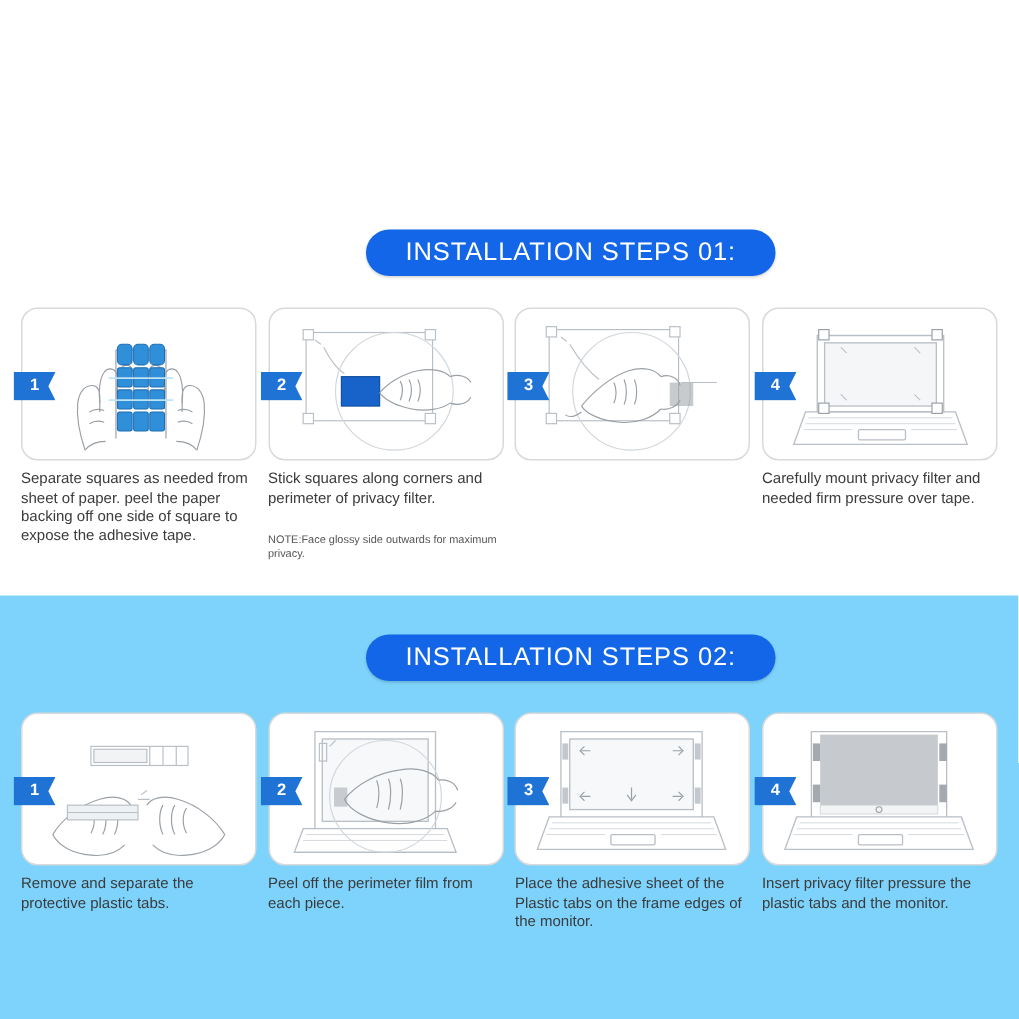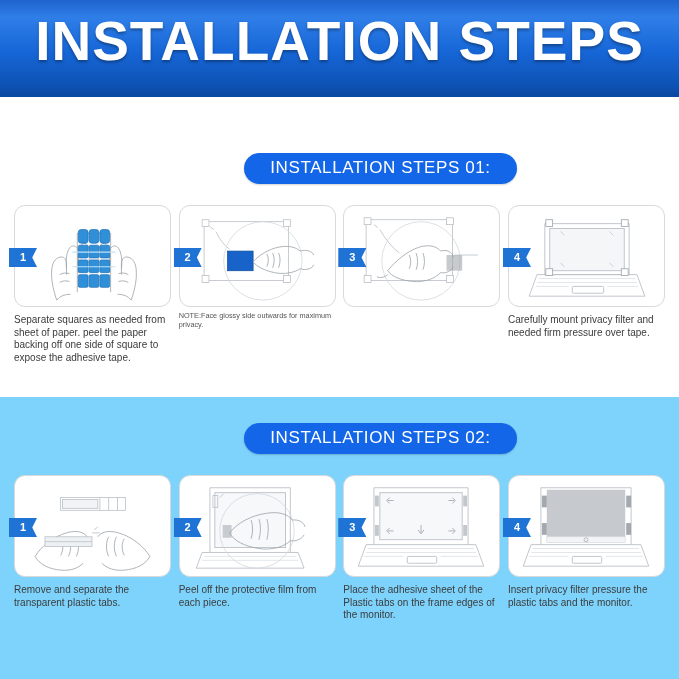--- a/index.html
+++ b/index.html
@@ -89,36 +89,32 @@
   }
 
   .caption{
     margin-top:7px;
     font-size:10px;
     line-height:12.6px;
     color:#3b3b3b;
     white-space:pre-line;
   }
   .note{
-    margin-top:4px;
+    margin-top:16px;
     font-size:7.3px;
     line-height:9.3px;
     color:#555;
     white-space:pre-line;
   }
 </style>
 </head>
 <body>
 
 <div class="page">
 
-  <div class="banner">
-    <div class="banner-title">INSTALLATION STEPS</div>
-    <div class="banner-underline"></div>
-  </div>
 
   <div class="section section-1">
     <div class="badge-wrap" style="position:absolute;top:56px;left:0;">
       <span class="sec-badge">INSTALLATION STEPS 01:</span>
     </div>
 
     <div class="row" style="top:108px;">
 
       <div class="panel">
         <div class="card">
@@ -186,20 +182,21 @@
               <path d="M74 57 C78 62 86 66 96 68 C106 70 116 68 122 64"></path>
               <path d="M122 46 C128 44 134 46 136 50"></path>
               <path d="M122 64 C128 66 134 64 136 60"></path>
               <path d="M88 49 C90 52 90 58 88 62"></path>
               <path d="M94 48 C96 52 96 58 94 63"></path>
               <path d="M100 48 C102 52 102 58 100 63"></path>
             </g>
           </svg>
           <div class="num-flag">2</div>
         </div>
+        <div class="caption">Stick squares along corners and perimeter of privacy filter.</div>
         <div class="note">NOTE:Face glossy side outwards for maximum privacy.</div>
       </div>
 
       <div class="panel">
         <div class="card">
           <svg class="card-art" viewBox="0 0 157 102">
             <g fill="none" stroke="#b9bfc6" stroke-width="0.8">
               <rect x="22" y="14" width="88" height="62"></rect>
               <rect x="20" y="12" width="7" height="7" fill="#fff"></rect>
               <rect x="104" y="12" width="7" height="7" fill="#fff"></rect>
@@ -299,21 +296,21 @@
             </g>
             <g fill="none" stroke="#b9bfc6" stroke-width="0.8">
               <rect x="30" y="62" width="48" height="10" fill="#eef1f3"></rect>
               <path d="M30 67 L78 67"></path>
               <path d="M78 58 L86 58"></path>
                 <path d="M80 55 L84 52"></path>
             </g>
           </svg>
           <div class="num-flag">1</div>
         </div>
-        <div class="caption">Remove and separate the transparent plastic tabs.</div>
+        <div class="caption">Remove and separate the protective plastic tabs.</div>
         <div class="note"></div>
       </div>
 
       <div class="panel">
         <div class="card">
           <svg class="card-art" viewBox="0 0 157 102">
             <g fill="none" stroke="#b9bfc6" stroke-width="0.9">
               <path d="M30 78 L30 12 L112 12 L112 78"></path>
               <rect x="35" y="17" width="72" height="56" fill="#f6f8fa"></rect>
               <path d="M22 78 L120 78 L126 94 L16 94 Z"></path>
@@ -333,21 +330,21 @@
               <path d="M114 45 C120 44 126 47 127 52"></path>
               <path d="M112 66 C118 67 124 64 126 60"></path>
               <path d="M72 45 C74 50 74 58 72 64"></path>
               <path d="M80 44 C82 49 82 58 80 65"></path>
               <path d="M88 44 C90 49 90 58 88 65"></path>
             </g>
             <rect x="43" y="50" width="9" height="13" fill="#9aa0a6" opacity="0.5"></rect>
           </svg>
           <div class="num-flag">2</div>
         </div>
-        <div class="caption">Peel off the protective film from each piece.</div>
+        <div class="caption">Peel off the perimeter film from each piece.</div>
         <div class="note"></div>
       </div>
 
       <div class="panel">
         <div class="card">
           <svg class="card-art" viewBox="0 0 157 102">
             <g fill="none" stroke="#b9bfc6" stroke-width="0.9">
               <path d="M30 70 L30 12 L126 12 L126 70"></path>
               <rect x="36" y="17" width="84" height="48" fill="#f6f8fa"></rect>
               <path d="M22 70 L134 70 L142 92 L14 92 Z"></path>

